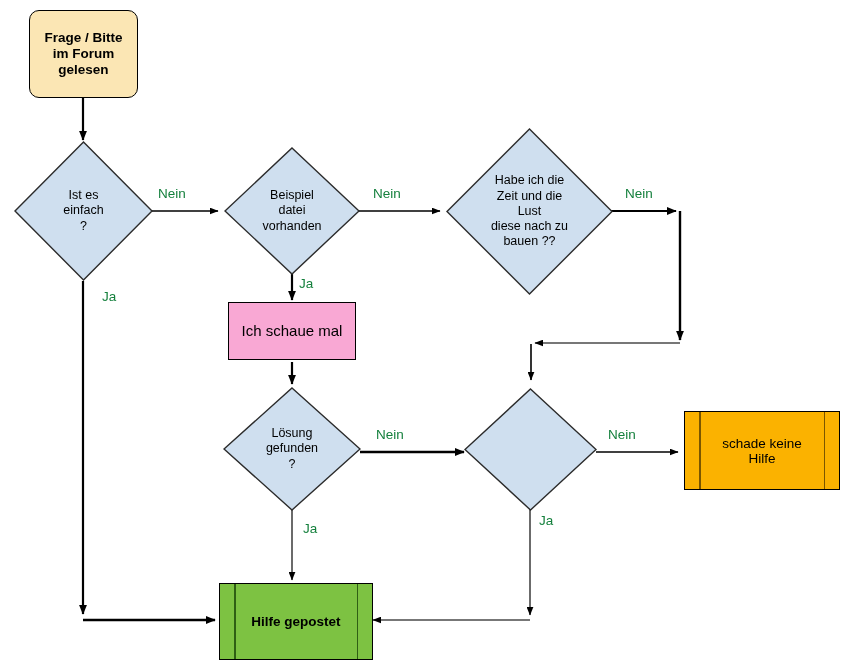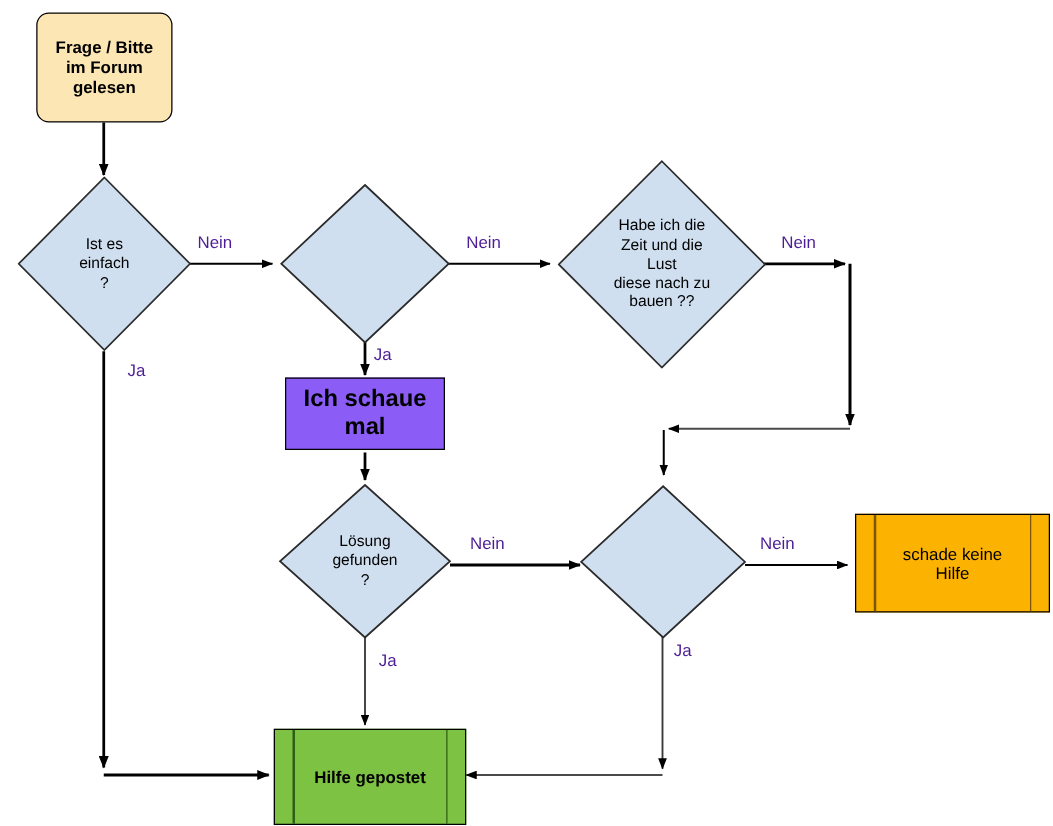--- a/index.html
+++ b/index.html
@@ -40,23 +40,23 @@
   .box {
     border: 1px solid #000000;
     font-size: 13.5px;
   }
   .box-start {
     background: #FBE6B4;
     font-weight: bold;
     font-size: 13.5px;
   }
   .box-plain {
-    background: #8b5cf6;
-    font-weight: bold;
-    font-size: 19px;
+    background: #f9a8d4;
+    font-weight: normal;
+    font-size: 15px;
   }
   
   .predef {
     border: 1.5px solid #000000;
     font-size: 13.5px;
     position: absolute;
   }
   .predef .bar {
     position: absolute;
     top: 0;
@@ -102,21 +102,21 @@
     text-align: center;
     font-size: 12.5px;
     line-height: 1.22;
     color: #000;
     z-index: 2;
   }
   
   .elabel {
     position: absolute;
     font-size: 13.5px;
-    color: #4c1d95;
+    color: #15803d;
     white-space: nowrap;
   }
 </style>
 </head>
 <body>
 
 <div id="canvas">
 
   <svg id="edges" viewBox="0 0 842 661" width="842" height="661" xmlns="http://www.w3.org/2000/svg">
     <defs>
@@ -190,20 +190,27 @@
         <div>einfach</div>
         <div>?</div>
       </div>
     </div>
   </div>
 
   <div class="diamond" style="left:224px; top:147px; width:136px; height:128px;">
     <svg class="shape" viewBox="0 0 136 128" preserveAspectRatio="none">
       <polygon points="68,1 135,64 68,127 1,64" fill="#CFDFEF" stroke="#2b2b2b" stroke-width="1.4"></polygon>
     </svg>
+    <div class="txt">
+      <div>
+        <div>Beispiel</div>
+        <div>datei</div>
+        <div>vorhanden</div>
+      </div>
+    </div>
   </div>
 
   <div class="diamond" style="left:446px; top:128px; width:167px; height:167px;">
     <svg class="shape" viewBox="0 0 167 167" preserveAspectRatio="none">
       <polygon points="83.5,1 166,83.5 83.5,166 1,83.5" fill="#CFDFEF" stroke="#2b2b2b" stroke-width="1.4"></polygon>
     </svg>
     <div class="txt" style="left:8%; width:84%;">
       <div>
         <div>Habe ich die</div>
         <div>Zeit und die</div>

